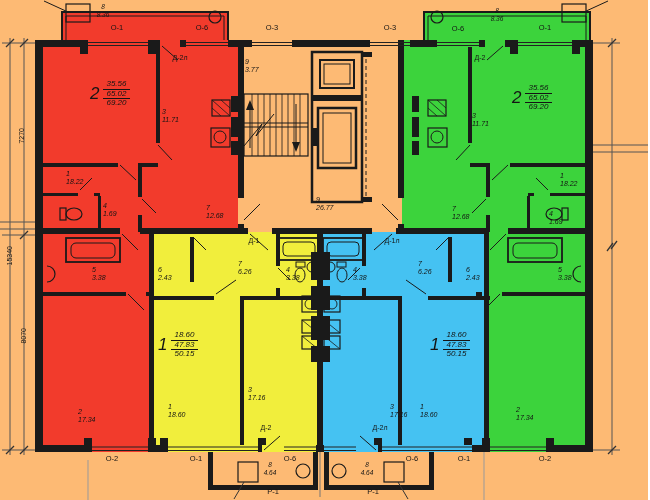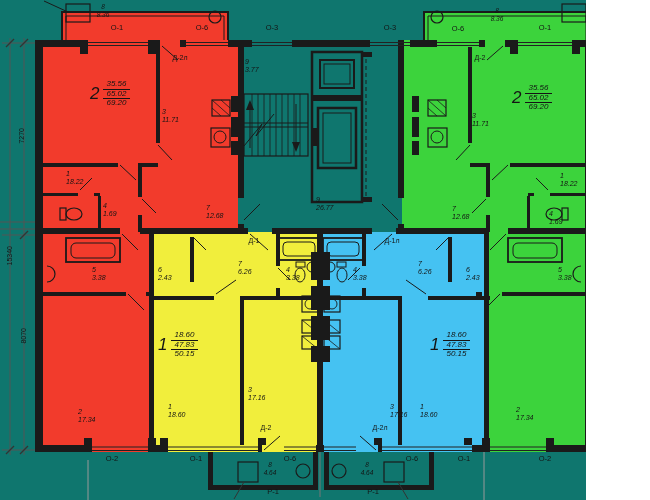--- a/index.html
+++ b/index.html
@@ -1,16 +1,16 @@
 <!DOCTYPE html>
 <html><head>
 <meta charset="utf-8">
 <style>
   html,body{margin:0;padding:0;background:#fff;}
-  #stage{position:relative;width:586px;height:500px;background:#0f766e;overflow:hidden;
+  #stage{position:relative;width:648px;height:500px;background:#fdba74;overflow:hidden;
          font-family:"Liberation Sans",sans-serif;color:#111;}
   #plan-svg{position:absolute;left:0;top:0;}
   .lbl{position:absolute;color:#141414;line-height:1.08;white-space:nowrap;}
   .rm{font-size:7px;font-style:italic;}
   .rm div{line-height:1.15;}
   .win{font-size:7.5px;width:30px;text-align:center;}
   .door{font-size:7px;width:28px;text-align:center;}
   .bal{font-size:6.5px;width:30px;text-align:center;font-style:italic;}
   .bal div{line-height:1.2;}
   .pan{font-size:7.5px;width:30px;text-align:center;}

